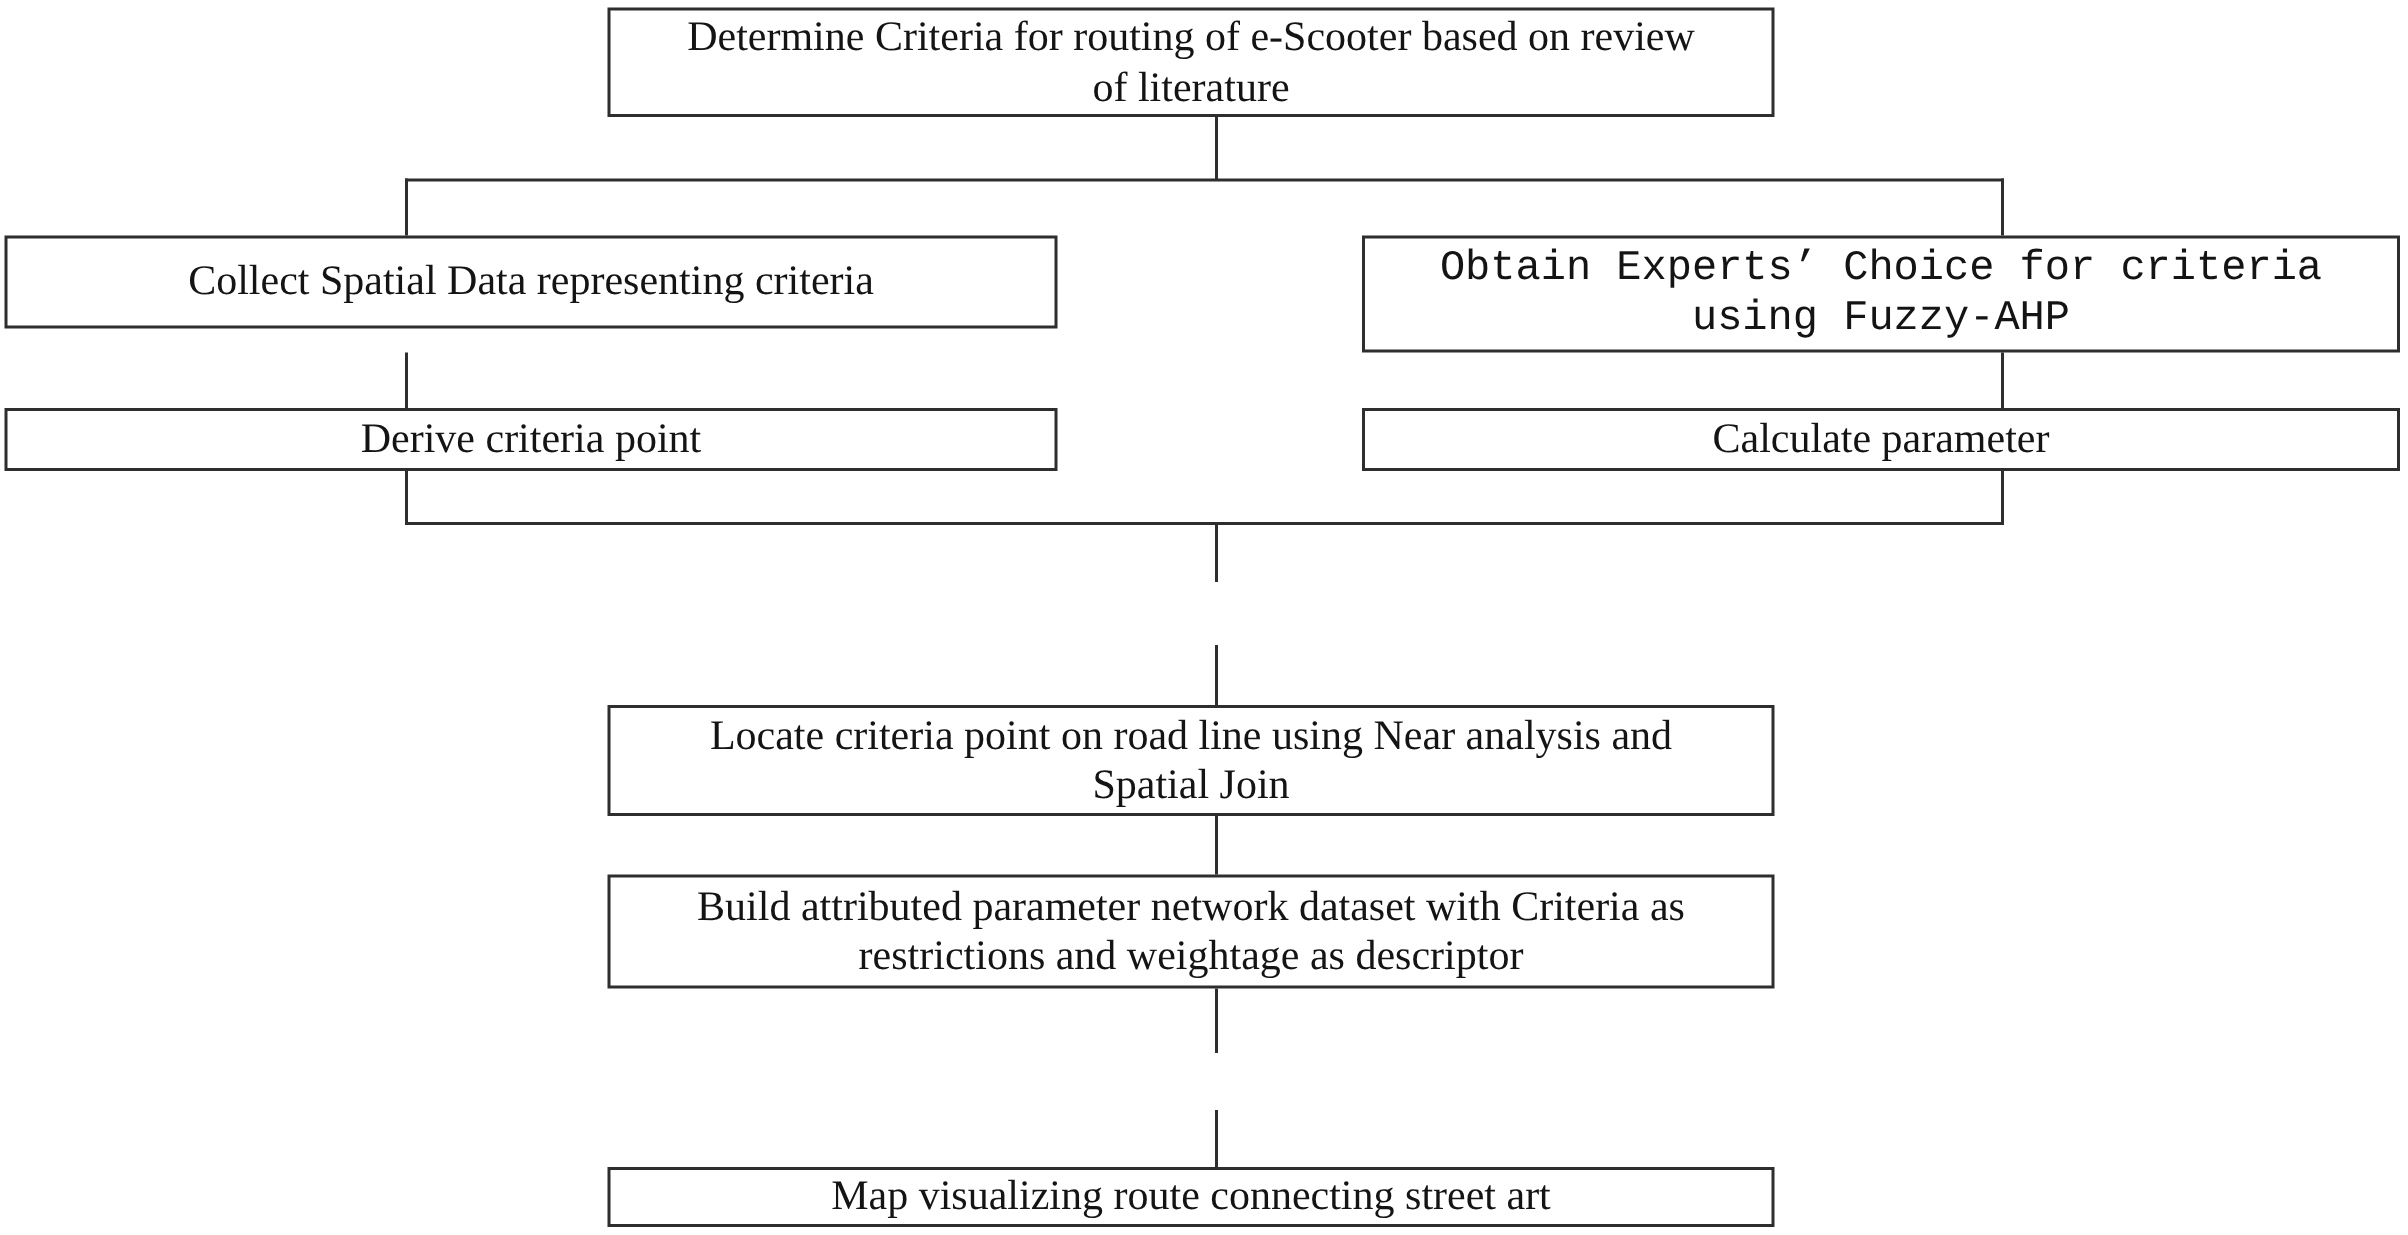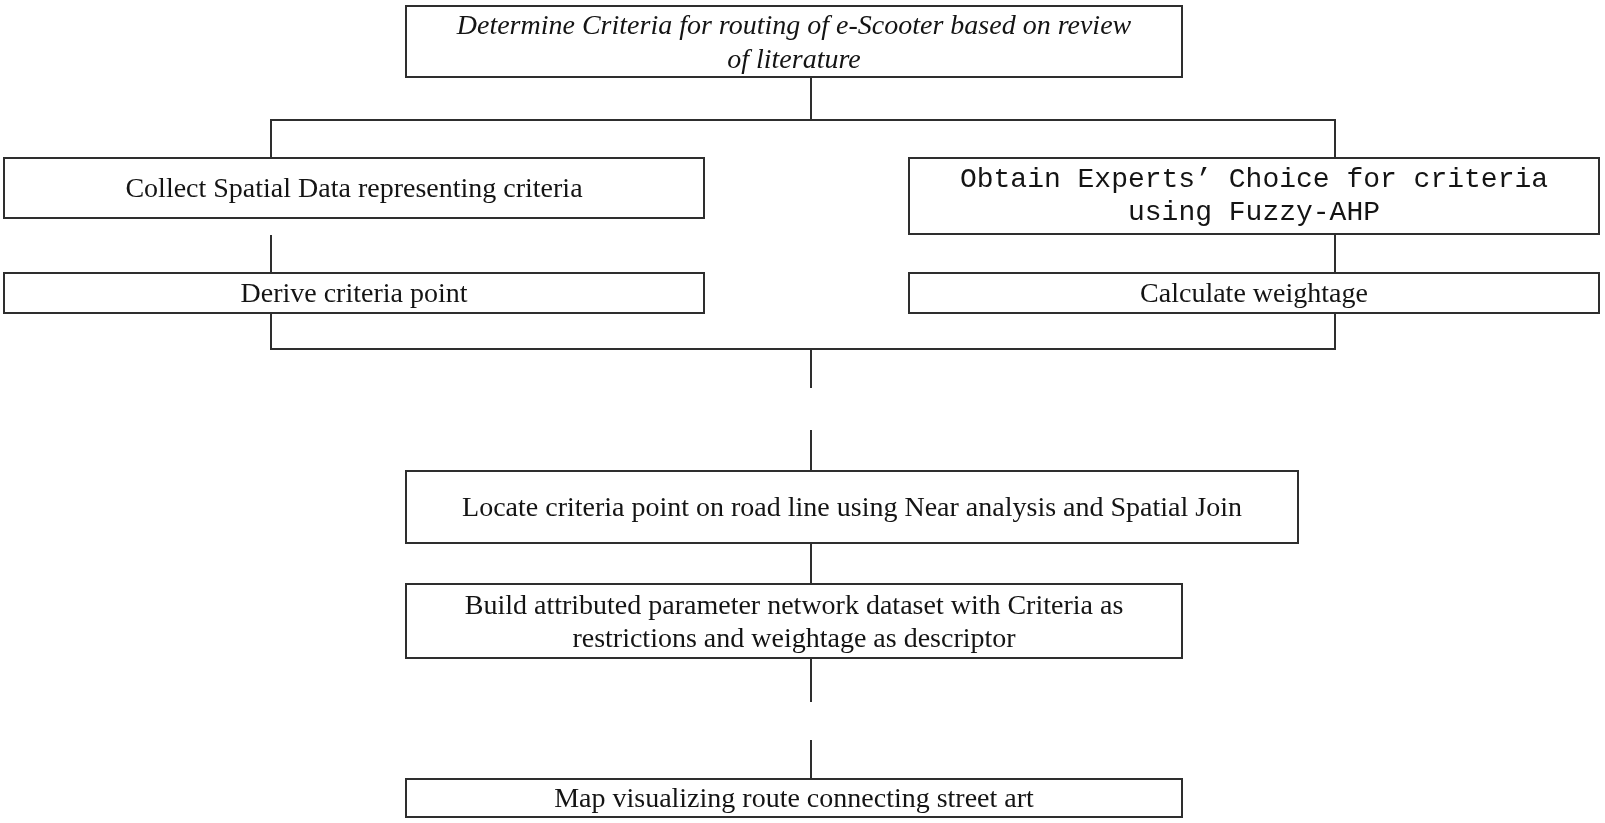--- a/index.html
+++ b/index.html
@@ -26,27 +26,27 @@
     justify-content: center;
     text-align: center;
     font-size: 28px;
     line-height: 1.18;
   }
   .line {
     position: absolute;
     background: #2e2e2e;
   }
   
-  #n-determine { left: 405px; top: 5px;   width: 778px; height: 73px; padding: 0 42px; font-style: italic; }
+  #n-determine { left: 405px; top: 5px;   width: 778px; height: 73px; padding: 0 42px; }
   #n-collect   { left: 3px;   top: 157px; width: 702px; height: 62px; padding: 0 14px; }
   #n-obtain    { left: 908px; top: 157px; width: 692px; height: 78px; padding: 0 10px; font-family: Liberation Mono, monospace; }
   #n-derive    { left: 3px;   top: 272px; width: 702px; height: 42px; padding: 0 14px; text-align: center; }
   #n-calculate { left: 908px; top: 272px; width: 692px; height: 42px; padding: 0 10px; }
   #n-assign    { left: 405px; top: 388px; width: 778px; height: 42px; padding: 0 20px; }
-  #n-locate    { left: 405px; top: 470px; width: 894px; height: 74px; padding: 12px 26px; }
+  #n-locate    { left: 405px; top: 470px; width: 778px; height: 74px; padding: 12px 26px; }
   #n-build     { left: 405px; top: 583px; width: 778px; height: 76px; padding: 0 18px; }
   #n-find      { left: 405px; top: 702px; width: 778px; height: 38px; padding: 0 20px; }
   #n-map       { left: 405px; top: 778px; width: 778px; height: 40px; padding: 16px 20px; }
   
   #c-det-drop      { left: 810px;  top: 78px;  width: 2px;    height: 42px; }
   #c-branch-h      { left: 270px;  top: 119px; width: 1066px; height: 2px;  }
   #c-branch-left   { left: 270px;  top: 119px; width: 2px;    height: 38px; }
   #c-branch-right  { left: 1334px; top: 119px; width: 2px;    height: 38px; }
   #c-collect-derive{ left: 270px;  top: 235px; width: 2px;    height: 37px; }
   #c-obtain-calc   { left: 1334px; top: 235px; width: 2px;    height: 37px; }
@@ -65,21 +65,21 @@
 <div id="canvas">
 
   <div class="node" id="n-determine">Determine Criteria for routing of e-Scooter based on review of literature</div>
 
   <div class="node" id="n-collect">Collect Spatial Data representing criteria</div>
 
   <div class="node" id="n-obtain">Obtain Experts’ Choice for criteria using Fuzzy-AHP</div>
 
   <div class="node" id="n-derive">Derive criteria point</div>
 
-  <div class="node" id="n-calculate">Calculate weightage</div>
+  <div class="node" id="n-calculate">Calculate parameter</div>
 
 
   <div class="node" id="n-locate">Locate criteria point on road line using Near analysis and Spatial Join</div>
 
   <div class="node" id="n-build">Build attributed parameter network dataset with Criteria as restrictions and weightage as descriptor</div>
 
 
   <div class="node" id="n-map">Map visualizing route connecting street art</div>
 
   <div class="line" id="c-det-drop"></div>

